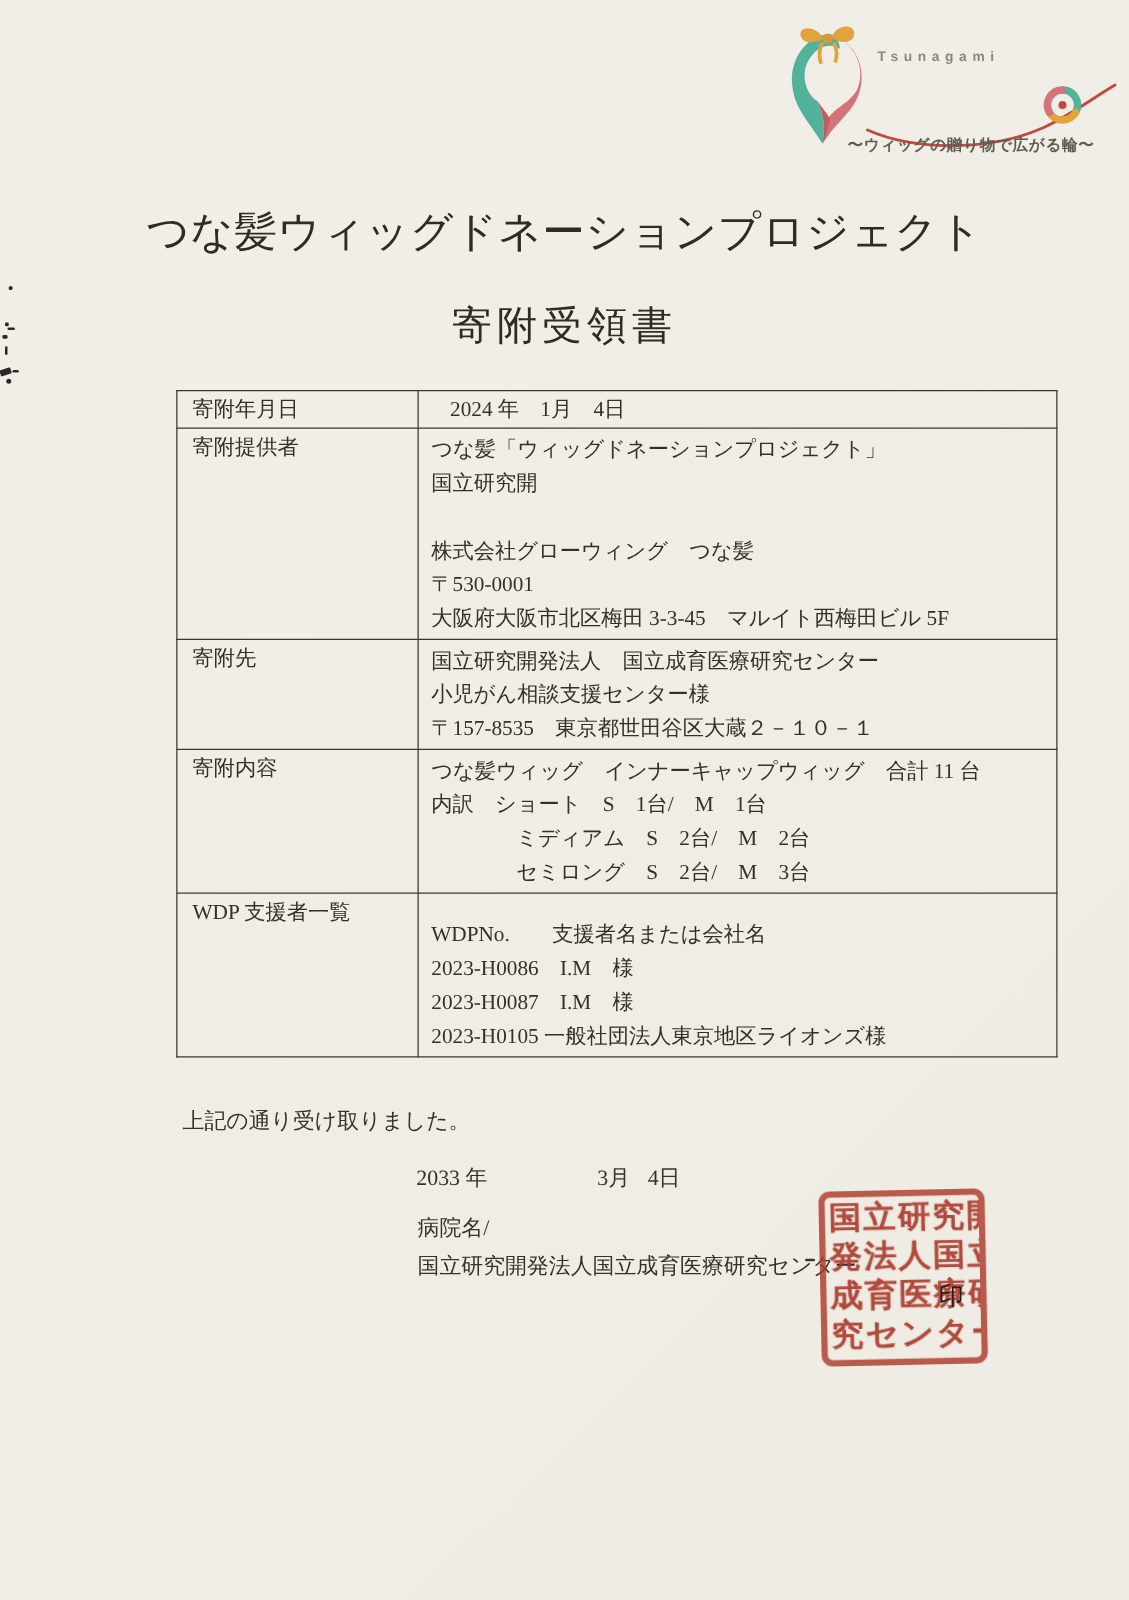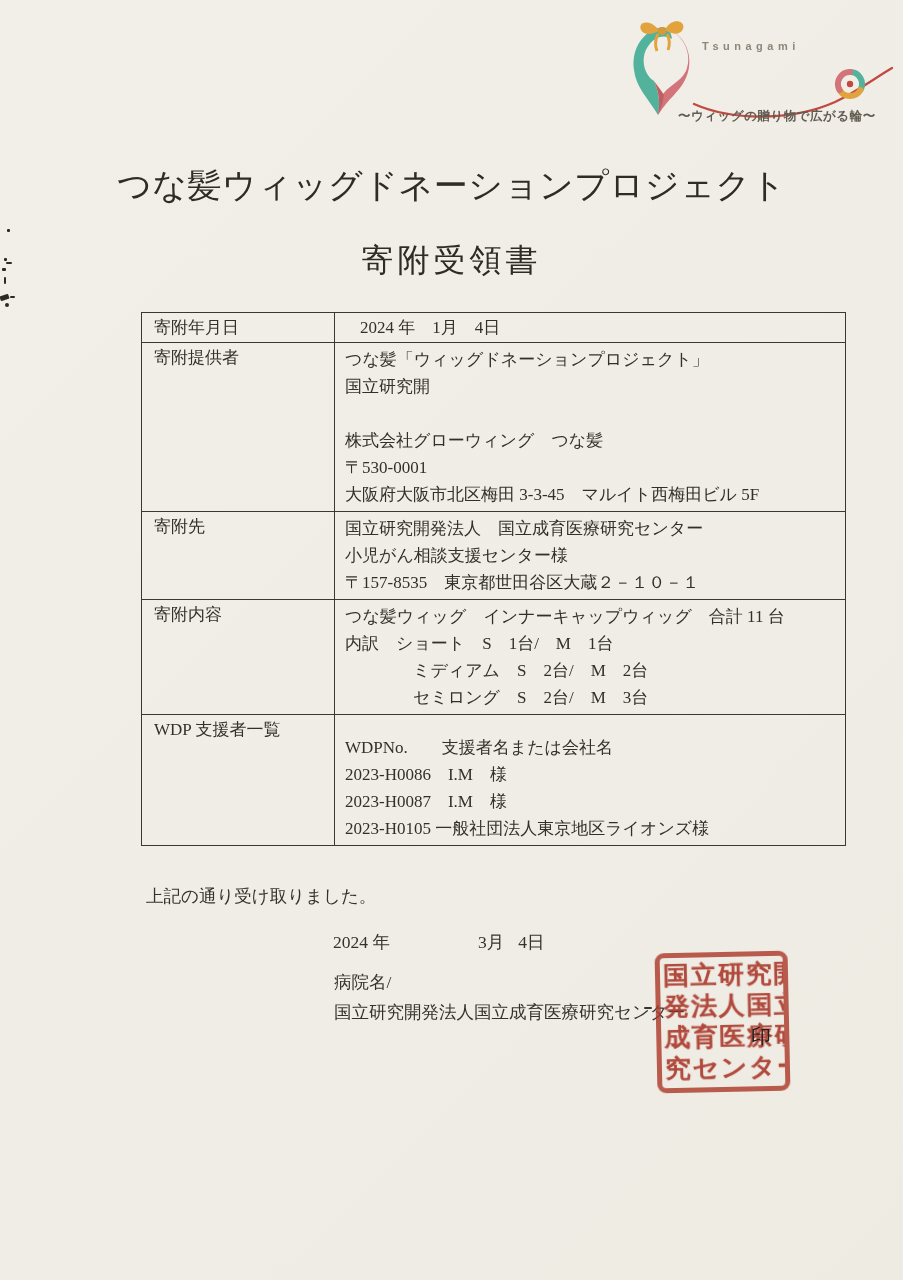--- a/index.html
+++ b/index.html
@@ -185,21 +185,21 @@
         <div class="ln">2023-H0087　I.M　様</div>
         <div class="ln">2023-H0105 一般社団法人東京地区ライオンズ様</div>
       </td>
     </tr>
   </tbody>
     </table>
 
   <p class="note">上記の通り受け取りました。</p>
 
   <div class="date-line">
-    <span class="dl-year">2024 年</span><span class="dl-month">3月</span><span class="dl-day">4日</span>
+    <span class="dl-year">2033 年</span><span class="dl-month">3月</span><span class="dl-day">4日</span>
   </div>
 
   <div class="hospital-label">病院名/</div>
   <div class="hospital-name">国立研究開発法人国立成育医療研究センター</div>
 
   <div class="stamp">
     <div class="srow">国立研究開</div>
     <div class="srow">発法人国立</div>
     <div class="srow">成育医療研</div>
     <div class="srow">究センター</div>

